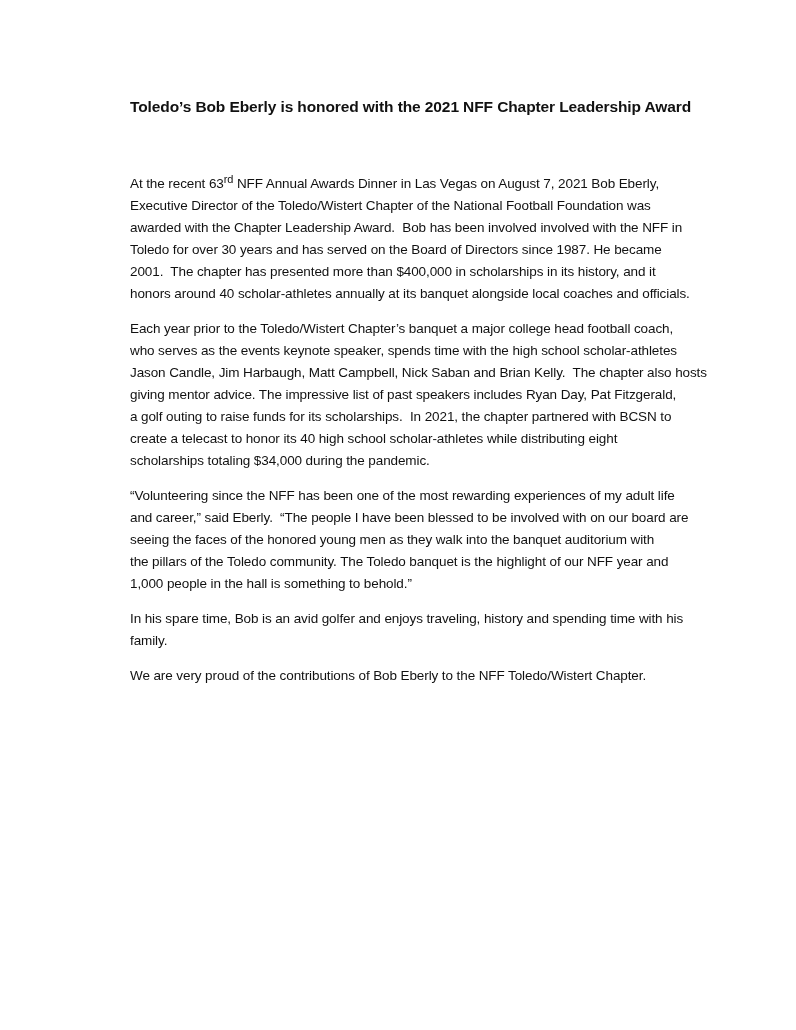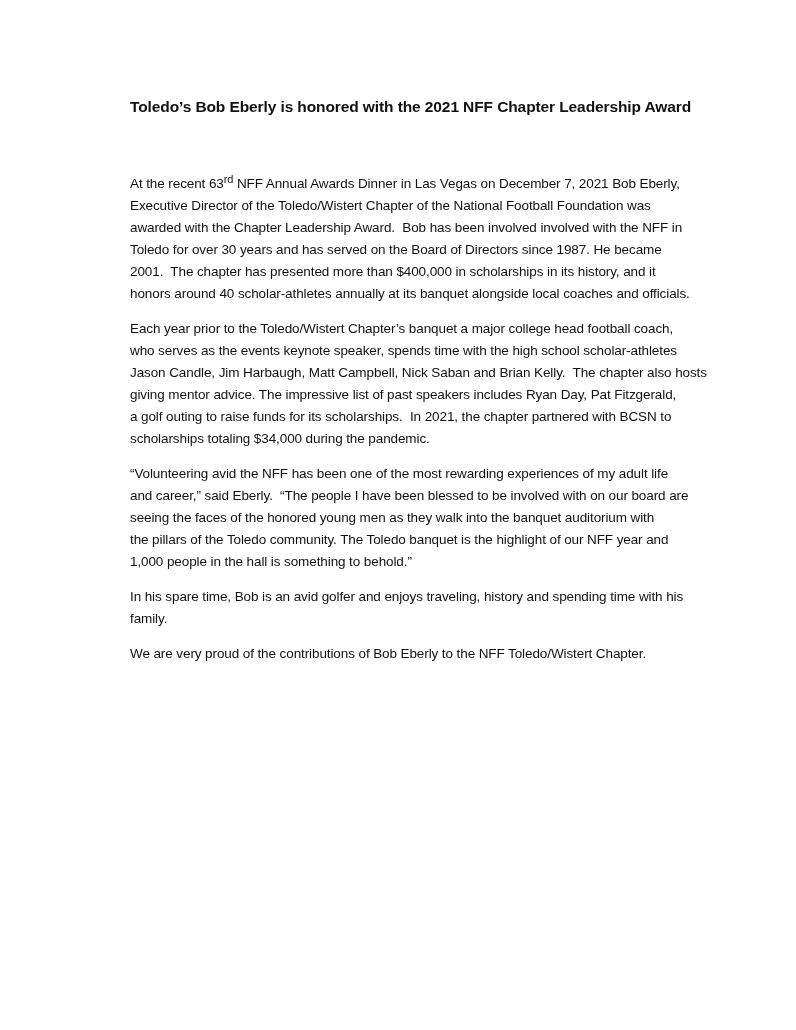--- a/index.html
+++ b/index.html
@@ -49,41 +49,42 @@
 </style>
 </head>
 <body>
 
 <div class="page">
   <div class="content">
 
     <h1 class="doc-title">Toledo’s Bob Eberly is honored with the 2021 NFF Chapter Leadership Award</h1>
 
     <div class="para">
-      <div class="line"><span>At the recent 63</span><sup class="ord">rd</sup><span> NFF Annual Awards Dinner in Las Vegas on December 7, 2021 Bob Eberly,</span></div>
+      <div class="line"><span>At the recent 63</span><sup class="ord">rd</sup><span> NFF Annual Awards Dinner in Las Vegas on August 7, 2021 Bob Eberly,</span></div>
       <div>
           <div class="line">Executive Director of the Toledo/Wistert Chapter of the National Football Foundation was</div>
           <div class="line">awarded with the Chapter Leadership Award.  Bob has been involved involved with the NFF in</div>
           <div class="line">Toledo for over 30 years and has served on the Board of Directors since 1987. He became</div>
           <div class="line">2001.  The chapter has presented more than $400,000 in scholarships in its history, and it</div>
           <div class="line">honors around 40 scholar-athletes annually at its banquet alongside local coaches and officials.</div>
         </div>
     </div>
 
     <div class="para">
         <div class="line">Each year prior to the Toledo/Wistert Chapter’s banquet a major college head football coach,</div>
         <div class="line">who serves as the events keynote speaker, spends time with the high school scholar-athletes</div>
         <div class="line">Jason Candle, Jim Harbaugh, Matt Campbell, Nick Saban and Brian Kelly.  The chapter also hosts</div>
         <div class="line">giving mentor advice. The impressive list of past speakers includes Ryan Day, Pat Fitzgerald,</div>
         <div class="line">a golf outing to raise funds for its scholarships.  In 2021, the chapter partnered with BCSN to</div>
+        <div class="line">create a telecast to honor its 40 high school scholar-athletes while distributing eight</div>
         <div class="line">scholarships totaling $34,000 during the pandemic.</div>
       </div>
 
     <div class="para">
-        <div class="line">“Volunteering avid the NFF has been one of the most rewarding experiences of my adult life</div>
+        <div class="line">“Volunteering since the NFF has been one of the most rewarding experiences of my adult life</div>
         <div class="line">and career,” said Eberly.  “The people I have been blessed to be involved with on our board are</div>
         <div class="line">seeing the faces of the honored young men as they walk into the banquet auditorium with</div>
         <div class="line">the pillars of the Toledo community. The Toledo banquet is the highlight of our NFF year and</div>
         <div class="line">1,000 people in the hall is something to behold.”</div>
       </div>
 
     <div class="para">
         <div class="line">In his spare time, Bob is an avid golfer and enjoys traveling, history and spending time with his</div>
         <div class="line">family.</div>
       </div>

